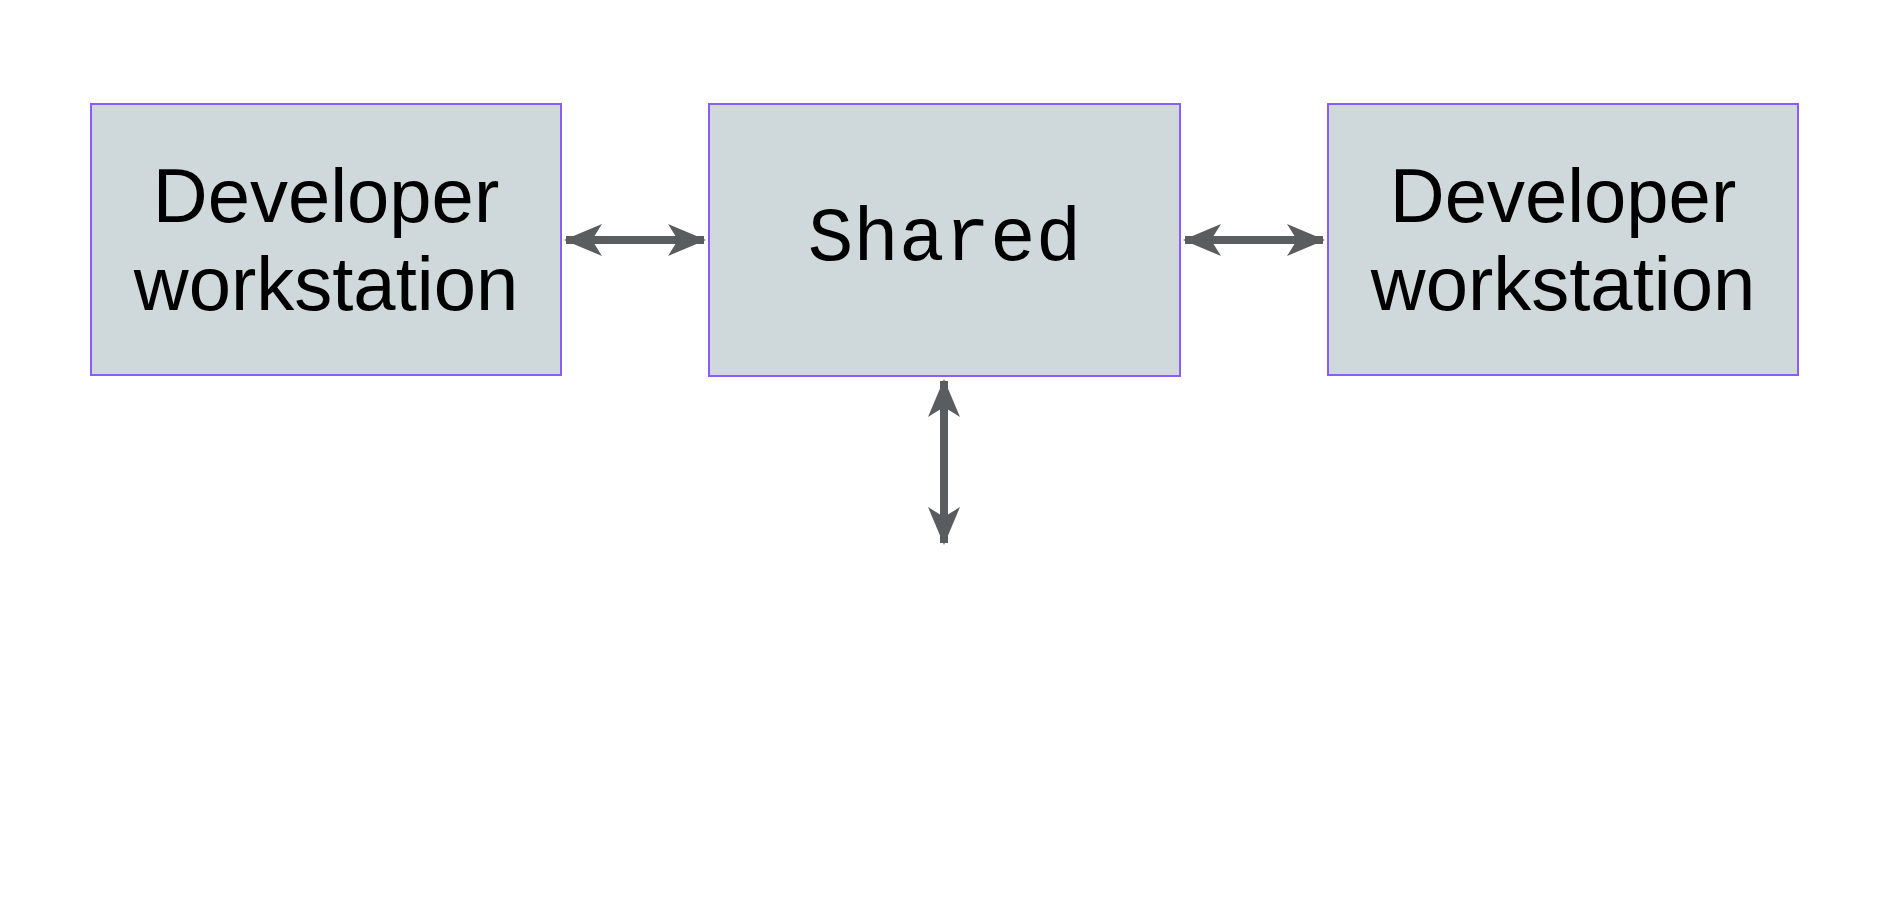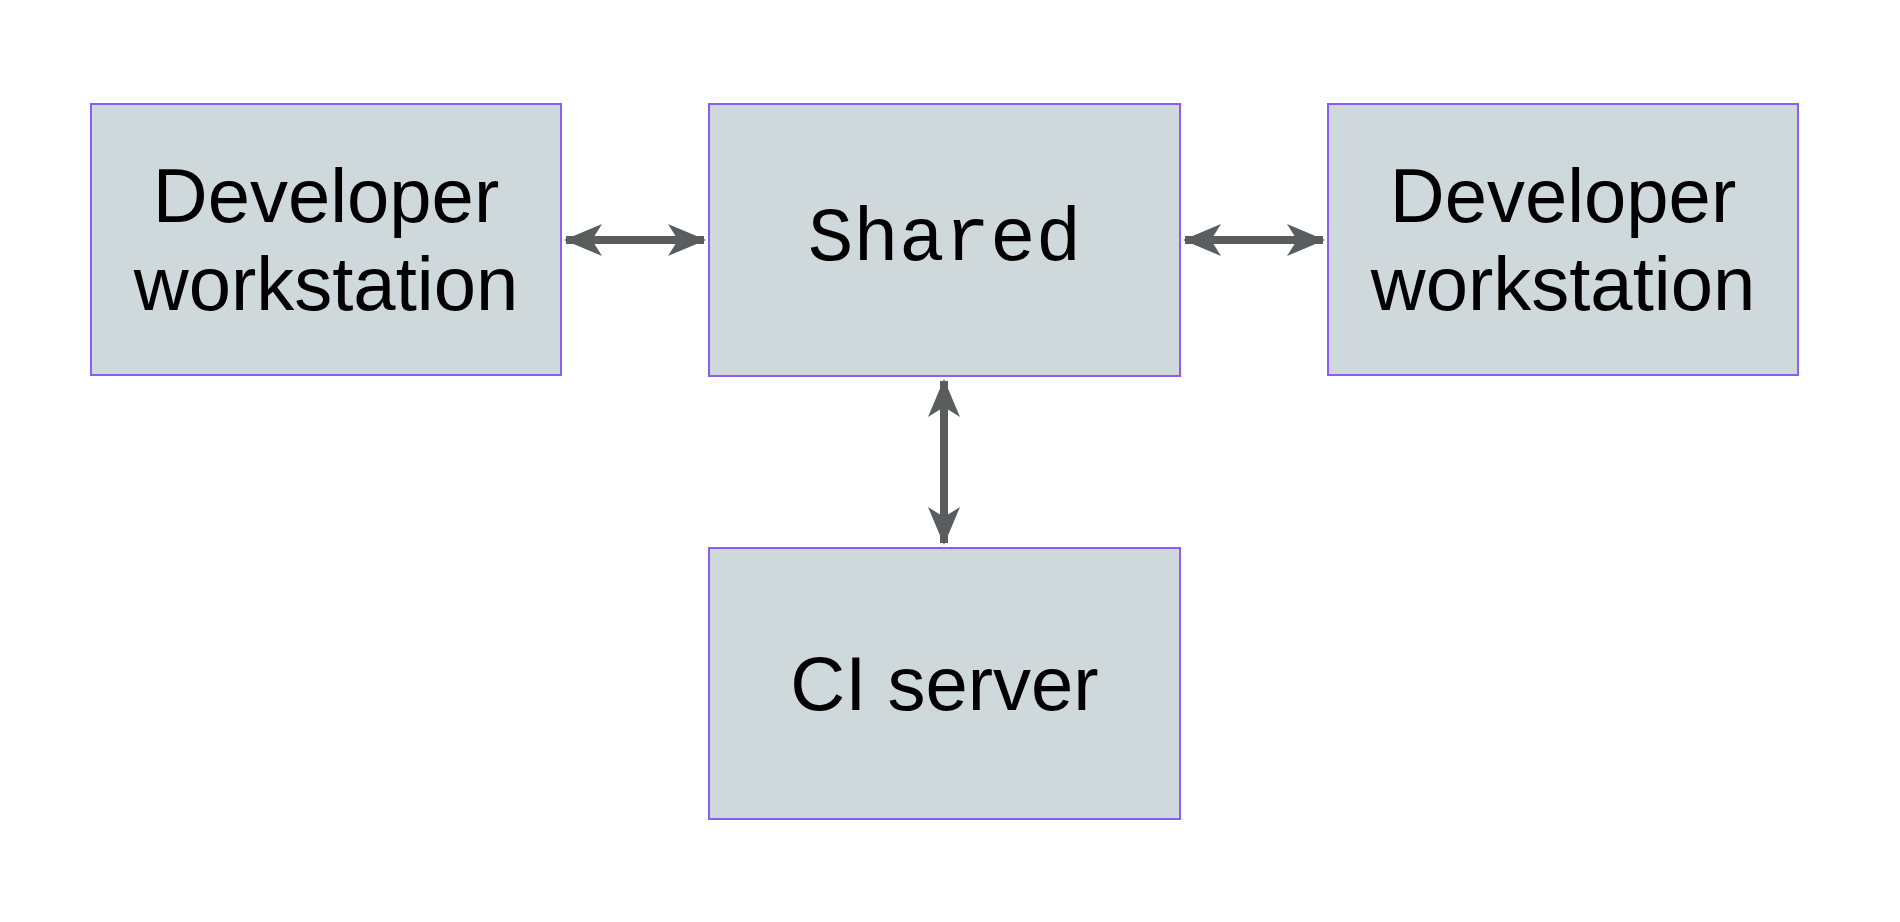--- a/index.html
+++ b/index.html
@@ -71,17 +71,14 @@
 
   <div class="node node-cache">
     <div>Shared</div>
   </div>
 
   <div class="node node-dev-right">
     <div>Developer</div>
     <div>workstation</div>
   </div>
 
-  <div class="node node-ci">
-    <div>CI server</div>
-  </div>
 
 </div>
 
 </body></html>

